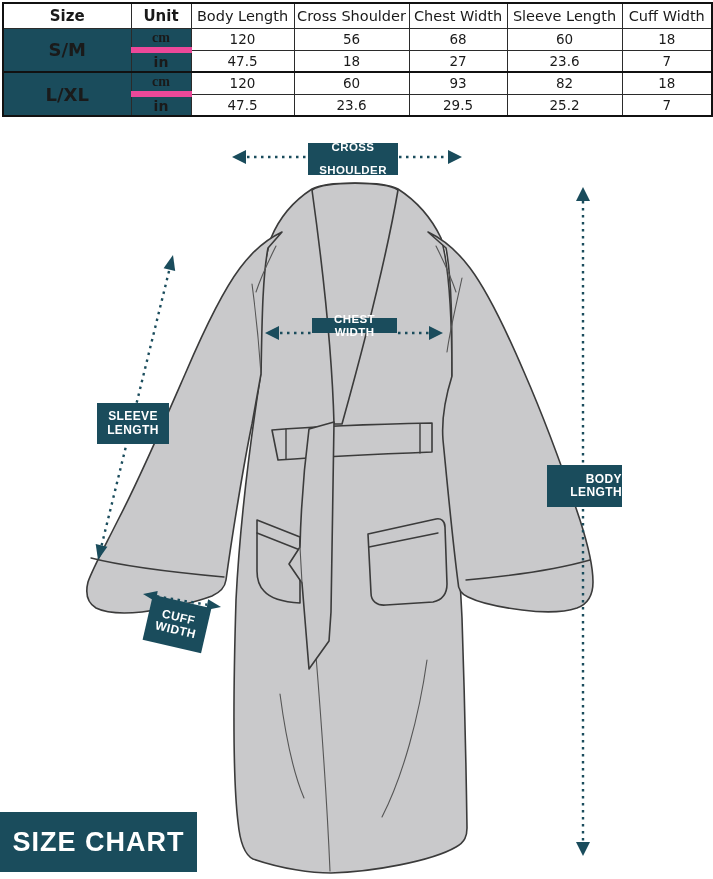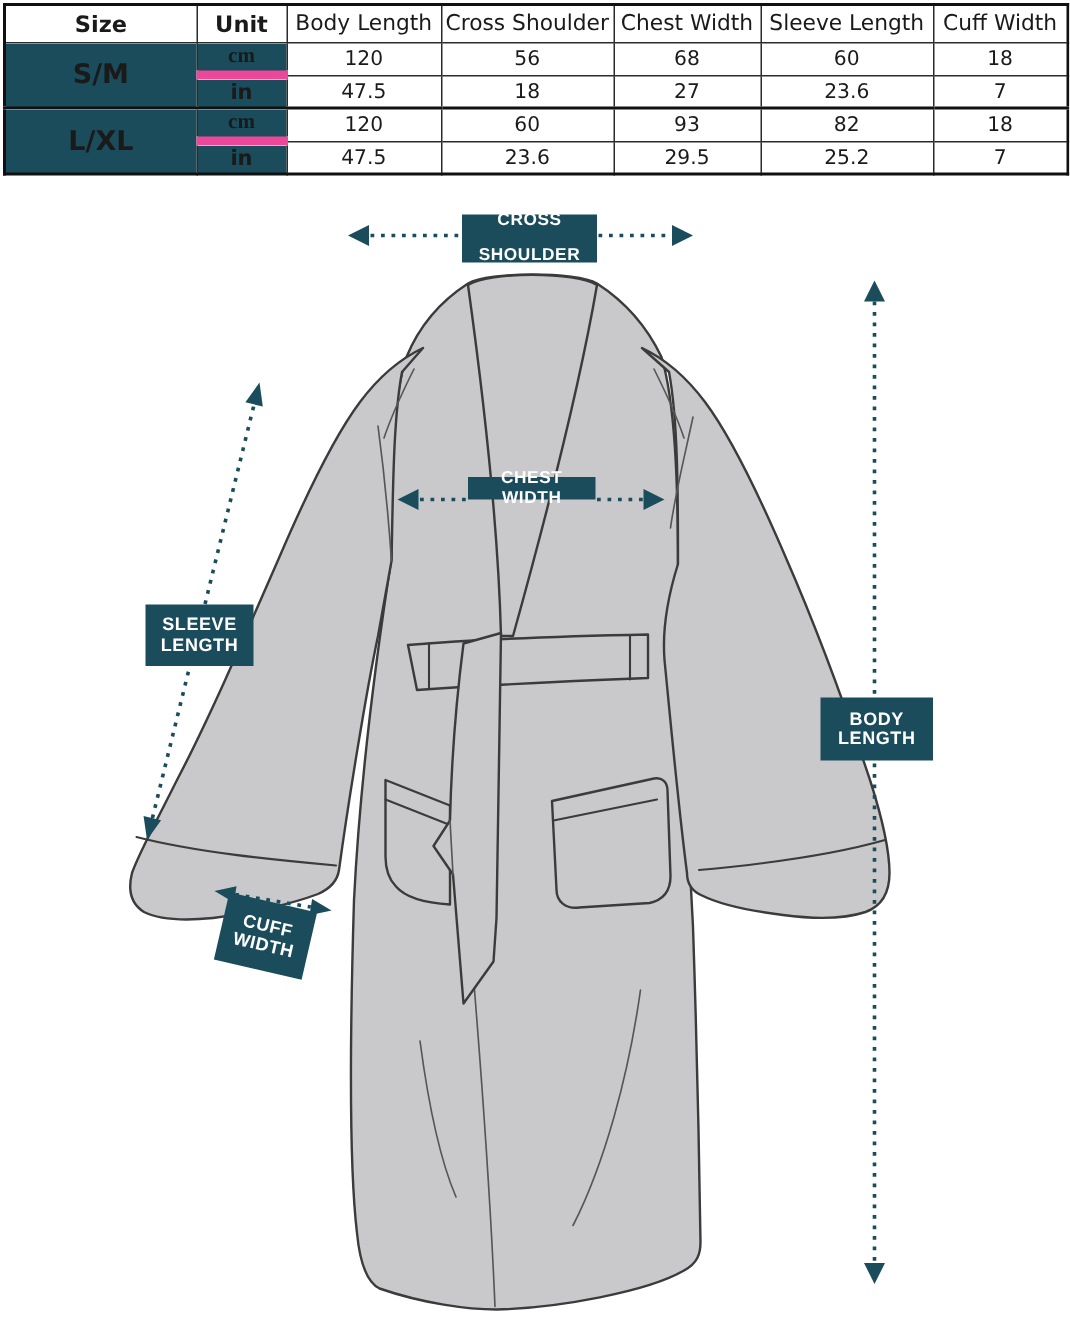--- a/index.html
+++ b/index.html
@@ -38,21 +38,21 @@
   .dash{fill:none;stroke:var(--teal);stroke-width:2.4;stroke-dasharray:2.5 4.5;}
   .head{fill:var(--teal);stroke:none;}
   
   .measure-label{position:absolute;background:var(--teal);color:#fff;
     display:flex;flex-direction:column;align-items:center;justify-content:center;
     font-weight:bold;font-size:11.5px;line-height:1.12;letter-spacing:.4px;
     text-align:center;font-family:"Liberation Sans",sans-serif;}
   #lbl-cross   {left:308px;top:143px;width:90px;height:32px;gap:10px;}
   #lbl-chest   {left:312px;top:318px;width:85px;height:15px;}
   #lbl-sleeve  {left:97px; top:387px;width:72px;height:41px;font-size:12px;margin-top:16px;}
-  #lbl-body    {left:547px;top:465px;width:75px;height:42px;font-size:12px;}
+  #lbl-body    {left:547px;top:465px;width:75px;height:42px;font-size:12px;align-items:flex-end;}
   #lbl-cuff    {left:147px;top:601px;width:60px;height:46px;transform:rotate(13deg);font-size:12px;}
   .caption{position:absolute;left:0;top:812px;width:197px;height:60px;
     background:var(--teal);color:#fff;display:flex;align-items:center;justify-content:center;
     font-weight:bold;font-size:27px;letter-spacing:1px;
     font-family:"Liberation Sans",sans-serif;}
 </style>
 </head>
 <body>
 
 <div class="screen">
@@ -189,20 +189,23 @@
   </div>
   <div class="measure-label" id="lbl-body">
     <span>BODY</span>
     <span>LENGTH</span>
   </div>
   <div class="measure-label" id="lbl-cuff">
     <span>CUFF</span>
     <span>WIDTH</span>
   </div>
 
+  <div class="caption">
+    <span>SIZE CHART</span>
+  </div>
 
   <div class="table-wrap">
     <table class="size-table">
       <colgroup>
         <col style="width:128px">
           <col style="width:60px">
           <col style="width:103px">
         <col style="width:115px">
           <col style="width:98px">
           <col style="width:115px">

